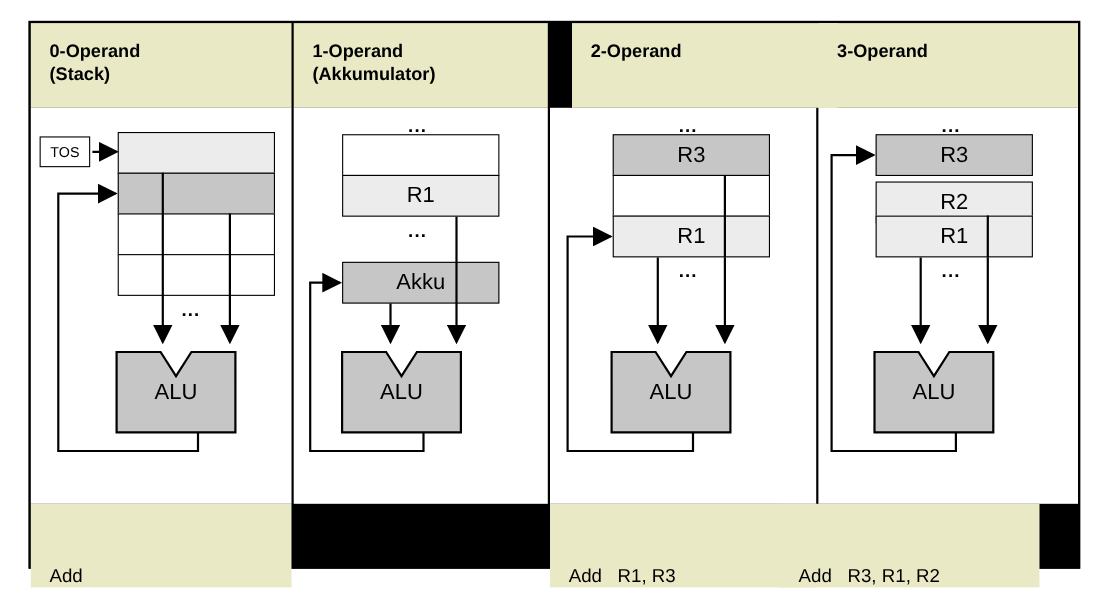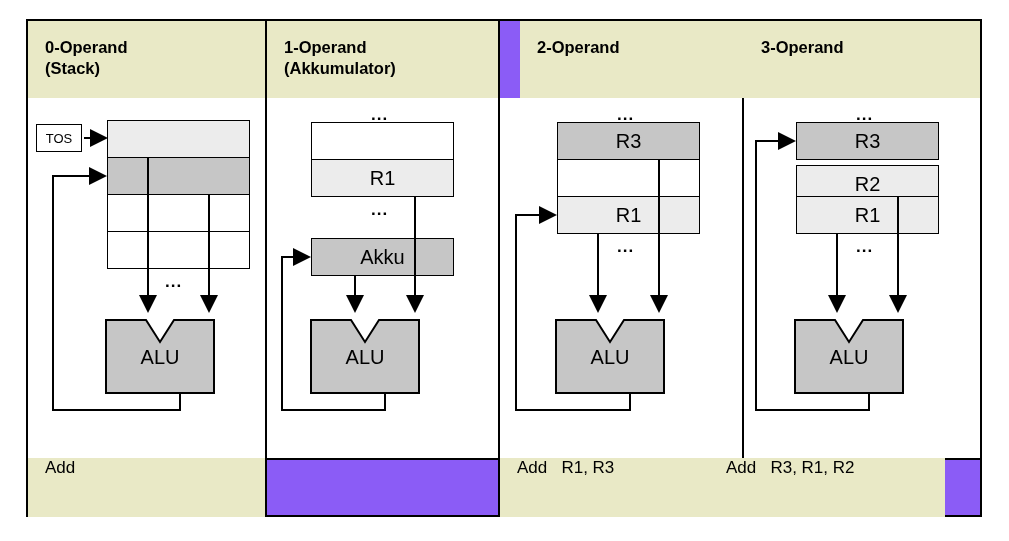--- a/index.html
+++ b/index.html
@@ -22,21 +22,21 @@
 
   
   .tbl {
     position: absolute;
     left: 26px;
     top: 19px;
     width: 956px;
     height: 498px;
     border: 2px solid #000;
     box-sizing: border-box;
-    background: #8b5cf6;
+    background: #000000;
   }
   .col-sep {
     position: absolute;
     top: 0;
     bottom: 0;
     width: 2px;
     background: #000;
   }
   .row-sep {
     position: absolute;
@@ -67,25 +67,25 @@
     top: 77px;
     height: 360px;
     background: #ffffff;
     box-sizing: border-box;
     overflow: hidden;
   }
 
   .foot-cell {
     position: absolute;
     top: 437px;
-    height: 59px;
+    height: 76px;
     background: #e9e9c6;
     box-sizing: border-box;
     display: flex;
-    align-items: flex-start;
+    align-items: flex-end;
     padding-left: 17px;
   }
   .foot-cell .instr {
     font-size: 17px;
     color: #000;
     white-space: pre;
   }
 
   
   .box {

